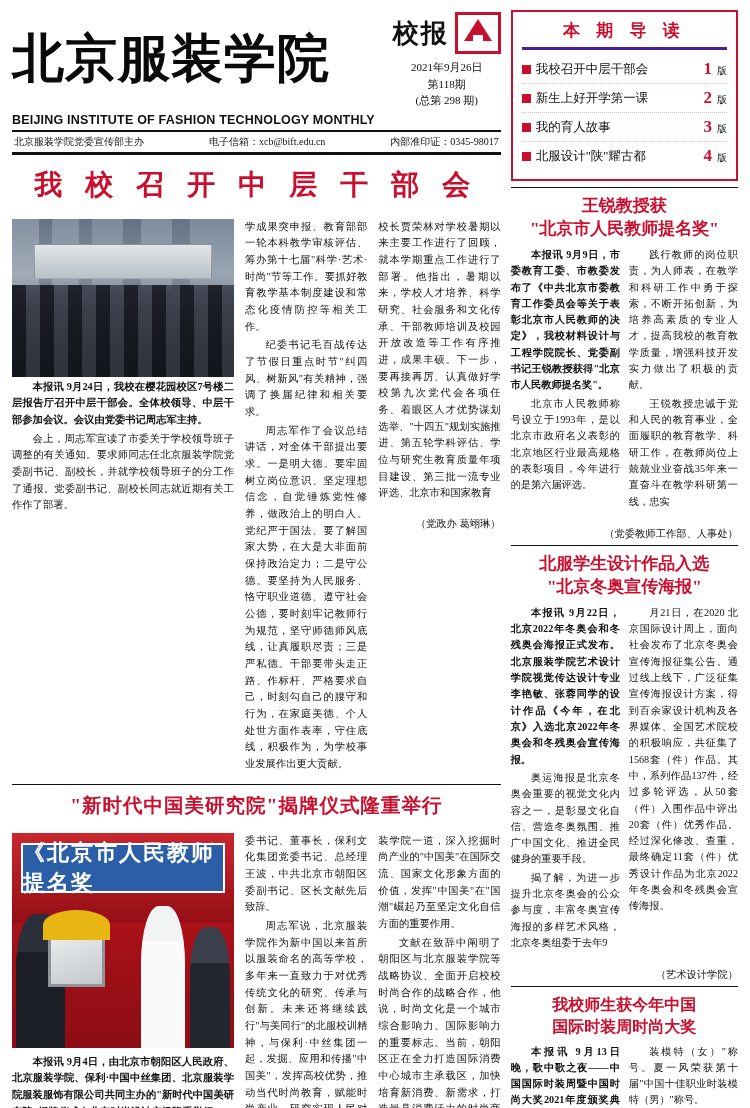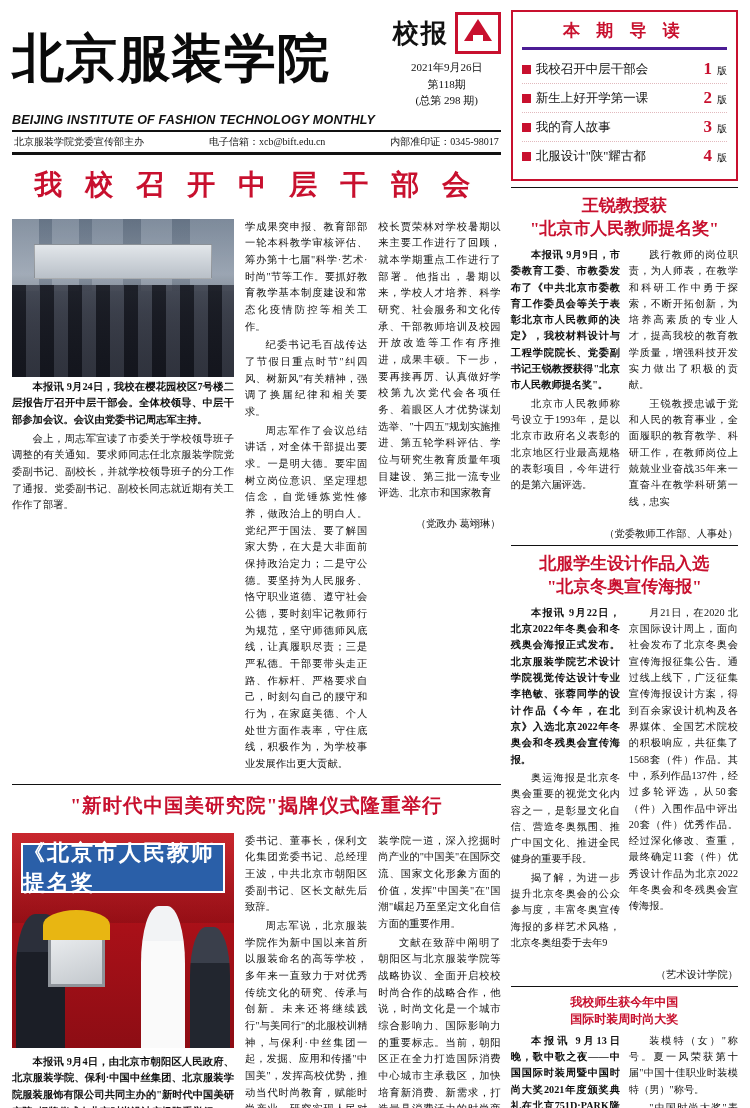--- a/index.html
+++ b/index.html
@@ -51,21 +51,21 @@
   }
   .redlogo:after {
     content: "";
     position: absolute; left: 15px; top: 20px; width: 10px; height: 14px;
     background: #ffffff;
   }
   .mast-date { font-size: 11px; margin-top: 5px; color: #111; line-height: 1.5; }
   .mast-en {
     font-family: "Liberation Sans", sans-serif;
     font-size: 12.5px; letter-spacing: 0.2px; font-weight: bold;
-    margin-top: 4px; color: #111; font-style: italic;
+    margin-top: 4px; color: #111;
   }
   .mast-rule { border-top: 2px solid #111; margin-top: 3px; }
   .mast-info {
     display: flex; justify-content: space-between;
     font-size: 10px; padding: 3px 2px 3px 2px; color: #111;
   }
   .mast-rule2 { border-top: 2px solid #111; border-bottom: 1px solid #111; height: 3px; }
 
   
   .headline-main {
@@ -196,21 +196,21 @@
 
   
   .rhead {
     text-align: center;
     font-weight: bold;
     color: #c8102e;
     font-size: 17px;
     line-height: 1.35;
     padding: 7px 0 6px 0;
   }
-  .rhead.small { font-size: 12px; }
+  .rhead.small { font-size: 16px; }
   .r-divider { border-top: 1px solid #111; }
   .rcols2 { display: flex; gap: 9px; }
   .rcols2 > div { flex: 1; }
   p.rbody {
     font-size: 10.2px;
     line-height: 1.6;
     text-align: justify;
     text-indent: 2em;
     margin-bottom: 2px;
   }

